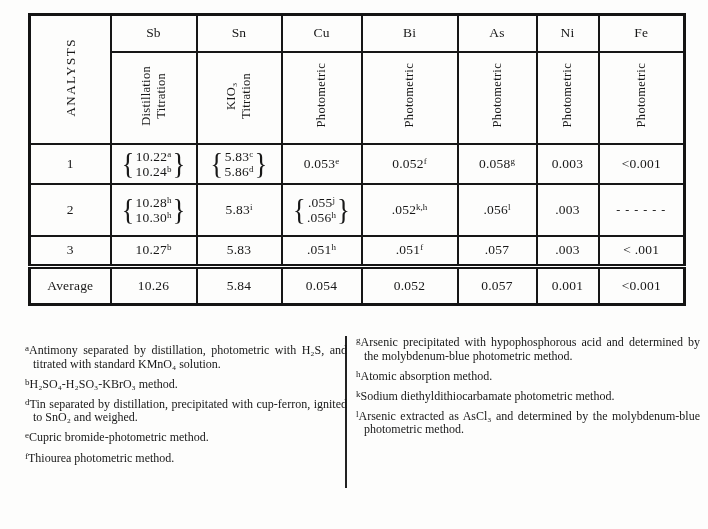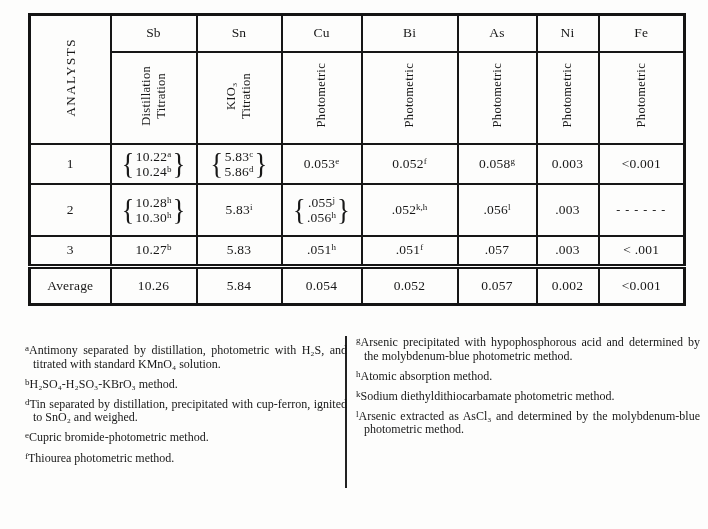--- a/index.html
+++ b/index.html
@@ -171,21 +171,21 @@
         <td><span class="ln">.003</span></td>
         <td><span class="ln">&lt; .001</span></td>
       </tr>
       <tr>
         <td>Average</td>
         <td><span class="ln">10.26</span></td>
         <td><span class="ln">5.84</span></td>
         <td><span class="ln">0.054</span></td>
         <td><span class="ln">0.052</span></td>
         <td><span class="ln">0.057</span></td>
-        <td><span class="ln">0.002</span></td>
+        <td><span class="ln">0.001</span></td>
         <td><span class="ln">&lt;0.001</span></td>
       </tr>
     </tbody>
   </table>
 
   <div class="fnrule"></div>
 
   <div class="fncol fncol-left">
     <div class="fn"><sup>a</sup><span>Antimony separated by distillation, photometric with H₂S, and titrated with standard KMnO₄ solution.</span></div>
     <div class="fn"><sup>b</sup><span>H₂SO₄-H₂SO₃-KBrO₃ method.</span></div>

